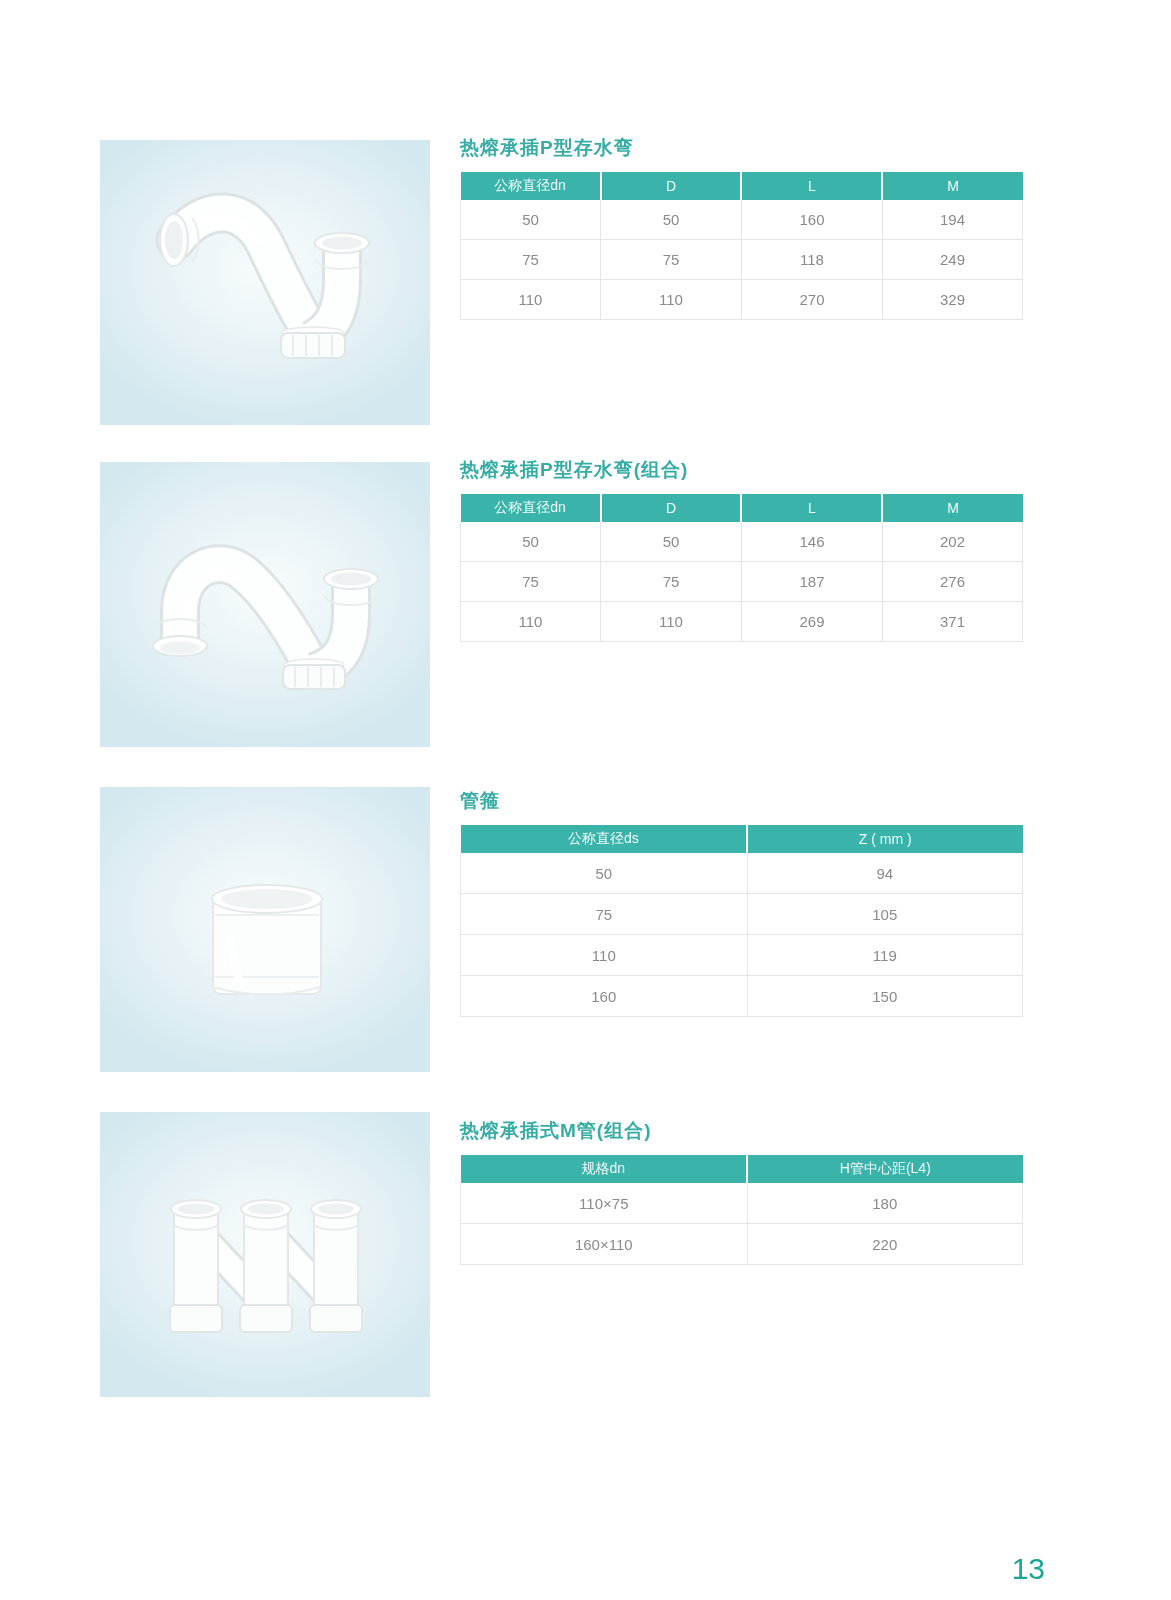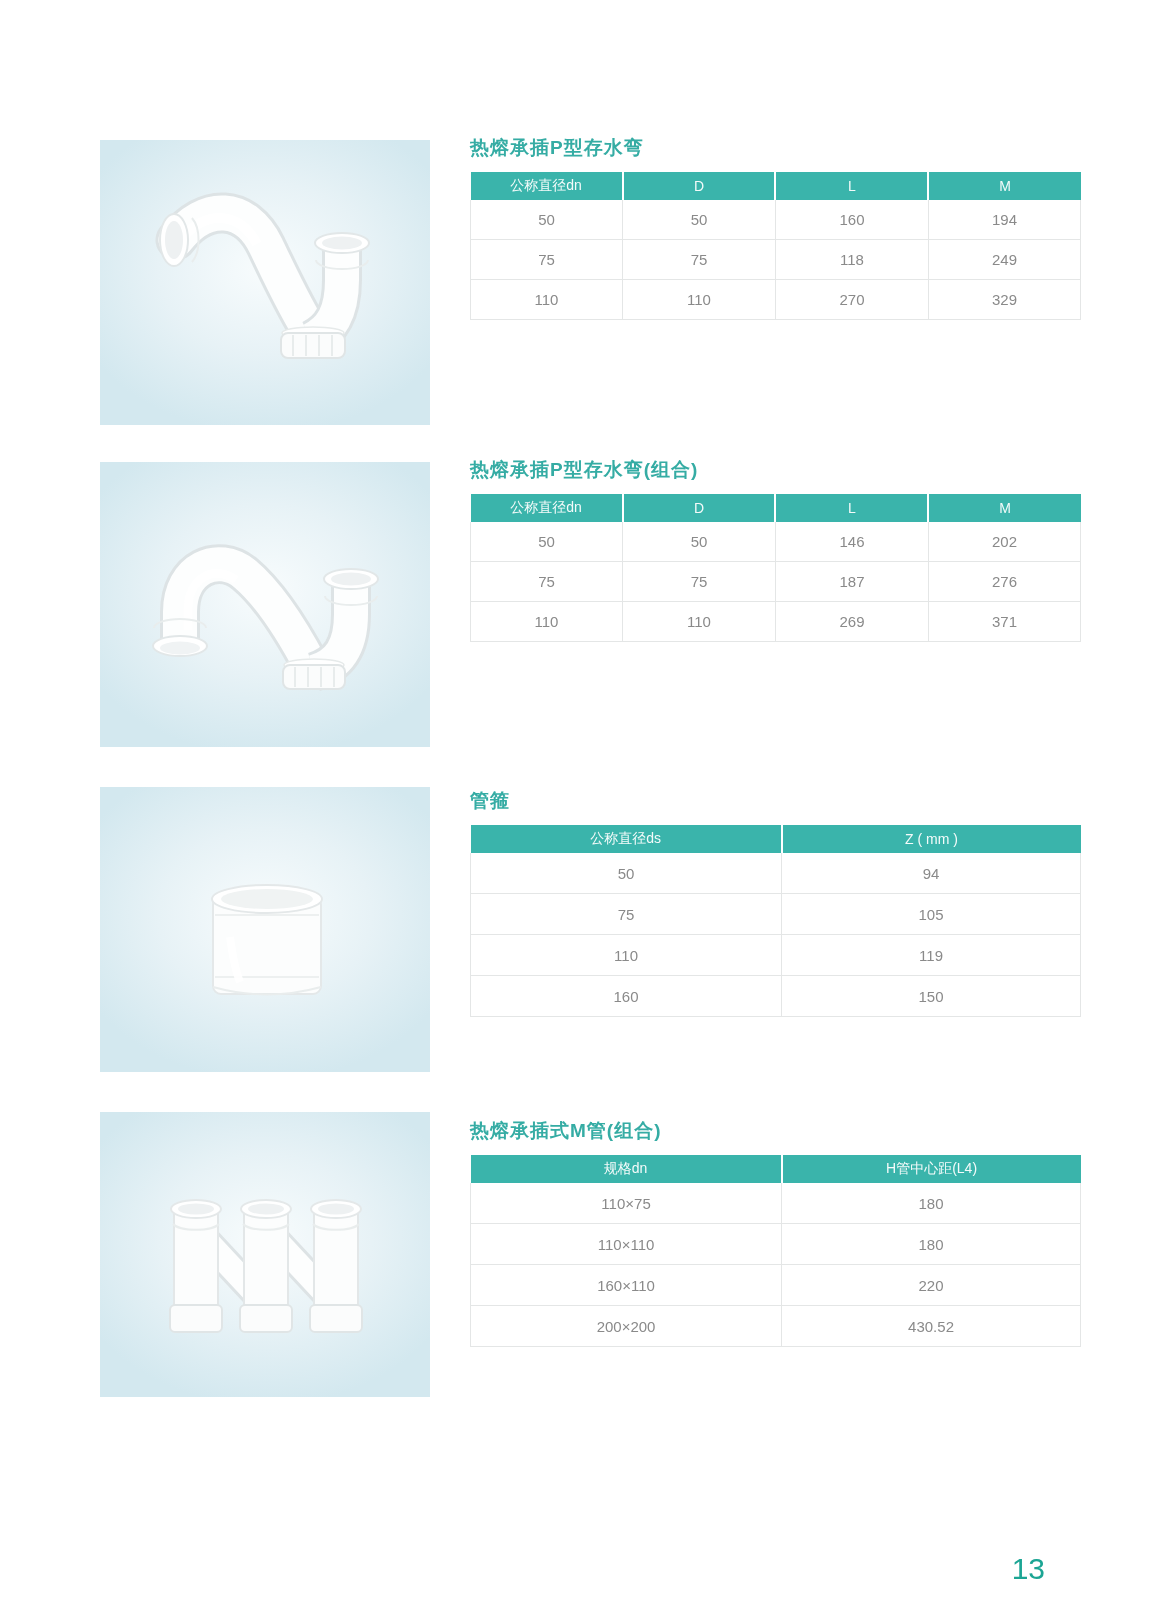--- a/index.html
+++ b/index.html
@@ -15,28 +15,28 @@
   .s1{top:137px;} .s2{top:459px;} .s3{top:790px;} .s4{top:1120px;}
 
   .imgbox{
     position:absolute;left:100px;top:3px;width:330px;height:285px;
     background:radial-gradient(ellipse 62% 58% at 50% 45%, #f8fcfd 0%, #e7f2f6 52%, #d3e8ef 100%);
   }
   .s3 .imgbox{top:-3px;}
   .s4 .imgbox{top:-8px;}
   .imgbox svg{display:block;width:330px;height:285px;}
 
-  .content{position:absolute;left:470px;top:0;width:611px;}
+  .content{position:absolute;left:460px;top:0;width:611px;}
   .title{
     margin:0 0 13px 0;
     font-size:19px;line-height:22px;font-weight:bold;
     color:var(--title,#35ACA4);
     letter-spacing:1px;
   }
-  table{border-collapse:collapse;width:611px;table-layout:fixed;}
+  table{border-collapse:collapse;width:563px;table-layout:fixed;}
   thead th{
     background:var(--accent,#3AB4AB);
     color:#f4fbfa;font-weight:normal;font-size:14px;
     height:28px;padding:0;text-align:center;
     border-left:2px solid #ffffff;
   }
   thead th:first-child{border-left:none;}
   tbody td{
     background:#ffffff;
     color:#8a8a8a;font-size:15px;text-align:center;
@@ -246,30 +246,22 @@
               <th>规格dn</th>
               <th>H管中心距(L4)</th>
             </tr>
           </thead>
           <tbody>
             <tr>
               <td>110×75</td>
               <td>180</td>
             </tr>
             <tr>
-              <td>110×110</td>
-              <td>180</td>
-            </tr>
-            <tr>
               <td>160×110</td>
               <td>220</td>
             </tr>
-            <tr>
-              <td>200×200</td>
-              <td>430.52</td>
-            </tr>
           </tbody>
         </table>
       </div>
     </div>
   </div>
 
 <div class="page-number">13</div>
 
 </body></html>

